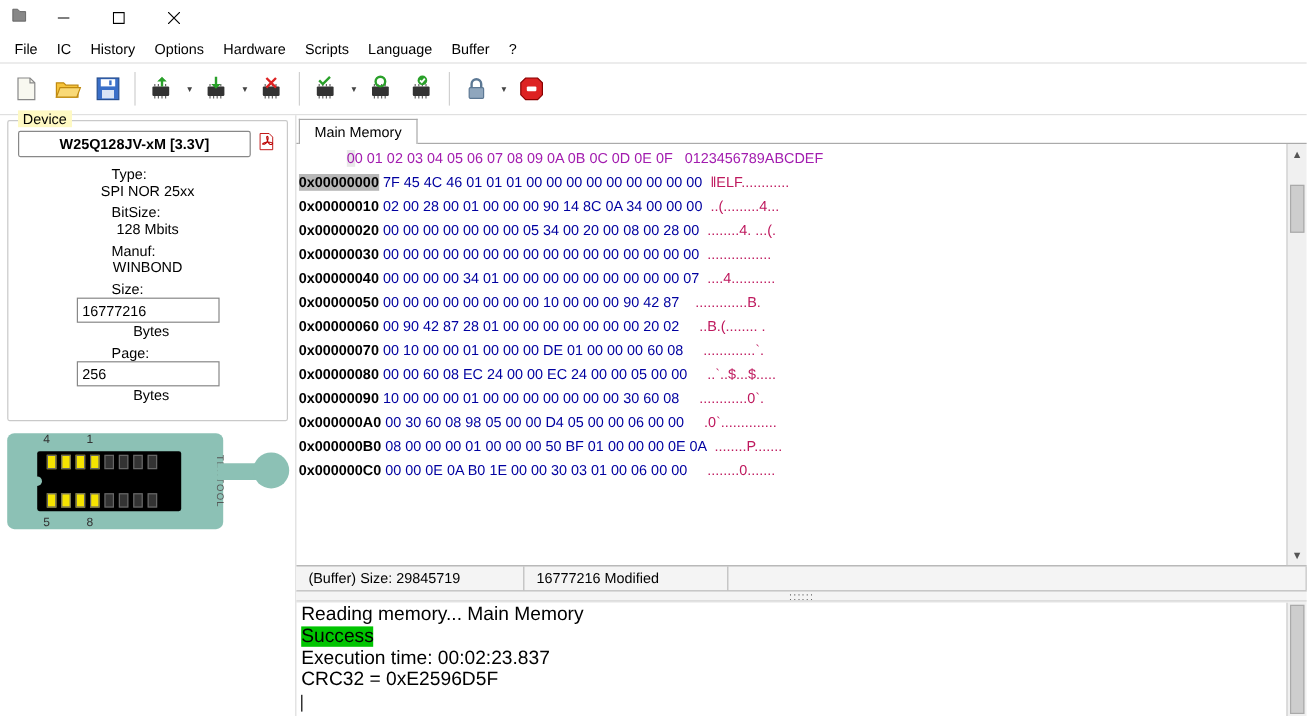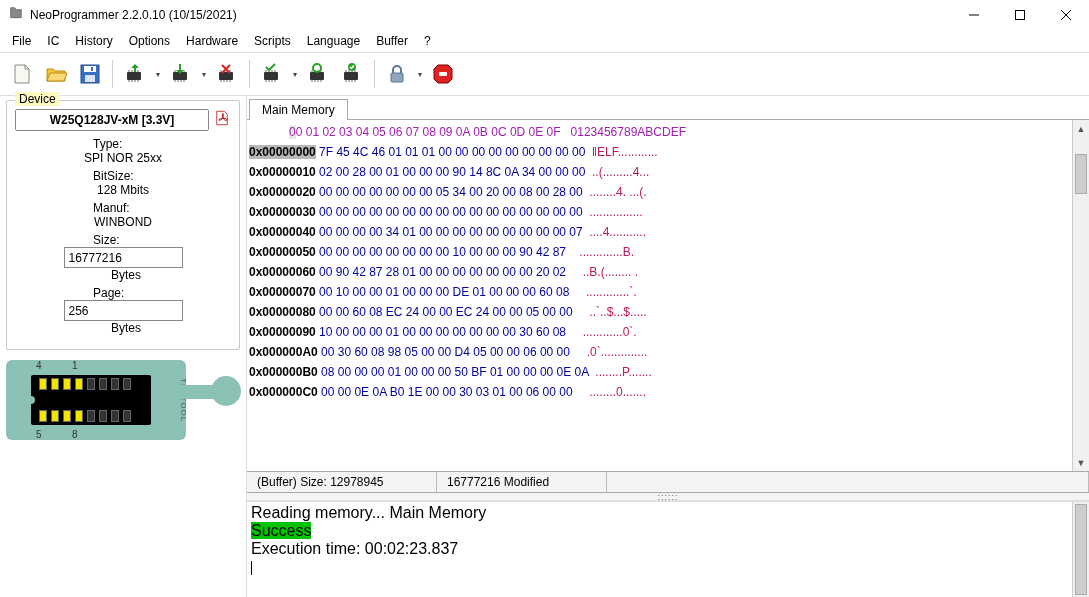--- a/index.html
+++ b/index.html
@@ -89,21 +89,20 @@
 </style>
 </head>
 <body>
 
 <div class="titlebar">
   <span>
     <svg class="app-icon" viewBox="0 0 24 24">
         <path d="M4 4h6l3 3h7v12H4z" fill="#888" stroke="#555"></path>
       </svg>
   </span>
-  <span class="title">NeoProgrammer 2.2.0.10 (10/15/2021)</span>
   <div class="win-btn">
       <svg viewBox="0 0 10 10">
         <path d="M0 5h10"></path>
       </svg>
     </div>
   <div class="win-btn">
       <svg viewBox="0 0 10 10">
         <rect x="0.5" y="0.5" width="9" height="9"></rect>
       </svg>
     </div>
@@ -294,30 +293,31 @@
       <div class="hex-content" id="hex-content"><div class="hex-header">            <span class="hex-col0">0</span>0 01 02 03 04 05 06 07 08 09 0A 0B 0C 0D 0E 0F   0123456789ABCDEF</div><div><span class="hex-addr hex-addr-sel">0x00000000</span> <span class="hex-bytes">7F 45 4C 46 01 01 01 00 00 00 00 00 00 00 00 00</span>  <span class="hex-ascii">‖ELF............</span></div><div><span class="hex-addr">0x00000010</span> <span class="hex-bytes">02 00 28 00 01 00 00 00 90 14 8C 0A 34 00 00 00</span>  <span class="hex-ascii">..(.........4...</span></div><div><span class="hex-addr">0x00000020</span> <span class="hex-bytes">00 00 00 00 00 00 00 05 34 00 20 00 08 00 28 00</span>  <span class="hex-ascii">........4. ...(.</span></div><div><span class="hex-addr">0x00000030</span> <span class="hex-bytes">00 00 00 00 00 00 00 00 00 00 00 00 00 00 00 00</span>  <span class="hex-ascii">................</span></div><div><span class="hex-addr">0x00000040</span> <span class="hex-bytes">00 00 00 00 34 01 00 00 00 00 00 00 00 00 00 07</span>  <span class="hex-ascii">....4...........</span></div><div><span class="hex-addr">0x00000050</span> <span class="hex-bytes">00 00 00 00 00 00 00 00 10 00 00 00 90 42 87  </span>  <span class="hex-ascii">.............B. </span></div><div><span class="hex-addr">0x00000060</span> <span class="hex-bytes">00 90 42 87 28 01 00 00 00 00 00 00 00 20 02   </span>  <span class="hex-ascii">..B.(........ . </span></div><div><span class="hex-addr">0x00000070</span> <span class="hex-bytes">00 10 00 00 01 00 00 00 DE 01 00 00 00 60 08   </span>  <span class="hex-ascii">.............`. </span></div><div><span class="hex-addr">0x00000080</span> <span class="hex-bytes">00 00 60 08 EC 24 00 00 EC 24 00 00 05 00 00   </span>  <span class="hex-ascii">..`..$...$..... </span></div><div><span class="hex-addr">0x00000090</span> <span class="hex-bytes">10 00 00 00 01 00 00 00 00 00 00 00 30 60 08   </span>  <span class="hex-ascii">............0`. </span></div><div><span class="hex-addr">0x000000A0</span> <span class="hex-bytes">00 30 60 08 98 05 00 00 D4 05 00 00 06 00 00   </span>  <span class="hex-ascii">.0`..............</span></div><div><span class="hex-addr">0x000000B0</span> <span class="hex-bytes">08 00 00 00 01 00 00 00 50 BF 01 00 00 00 0E 0A</span>  <span class="hex-ascii">........P.......</span></div><div><span class="hex-addr">0x000000C0</span> <span class="hex-bytes">00 00 0E 0A B0 1E 00 00 30 03 01 00 06 00 00   </span>  <span class="hex-ascii">........0....... </span></div></div>
       <div class="hex-scroll">
         <div class="arrow">▲</div>
         <div class="thumb"></div>
         <div style="flex:1"></div>
         <div class="arrow">▼</div>
       </div>
     </div>
 
     <div class="statusbar">
-      <div class="cell" style="width:190px">(Buffer) Size: 12978945</div>
+      <div class="cell" style="width:190px">(Buffer) Size: 29845719</div>
       <div class="cell" style="width:170px">16777216 Modified</div>
       <div class="cell" style="flex:1"></div>
     </div>
 
     <div class="splitter">::::::</div>
 
     <div class="log">
       <div>Reading memory... Main Memory</div>
       <div><span class="success">Success</span></div>
       <div>Execution time: 00:02:23.837</div>
+      <div>CRC32 = 0xE2596D5F</div>
       <div><span class="cursor"></span></div>
       <div class="log-scroll">
           <div class="thumb"></div>
         </div>
     </div>
   </div>
 </div>
 
 </body></html>

